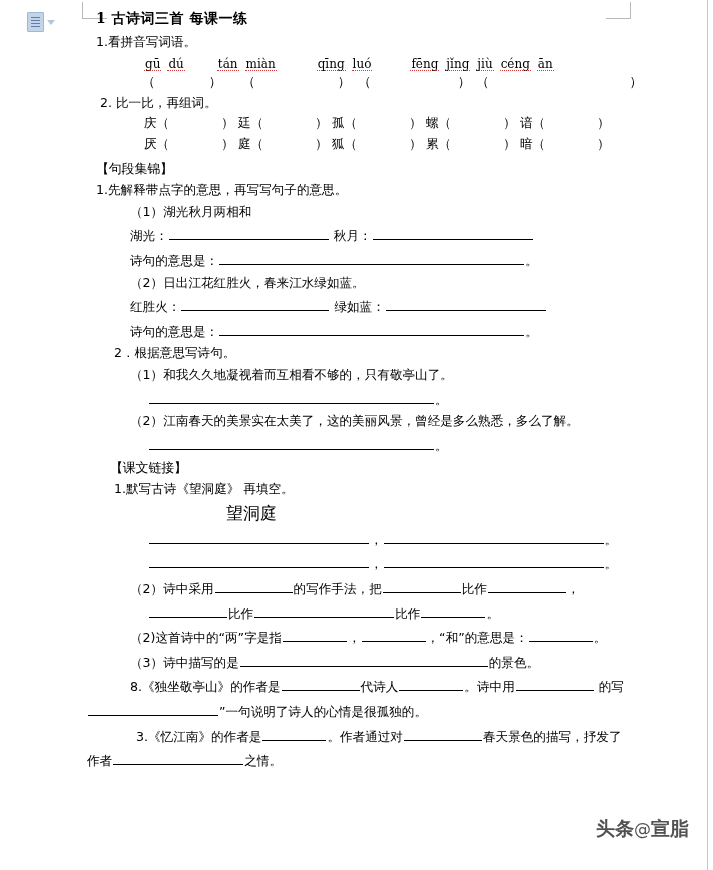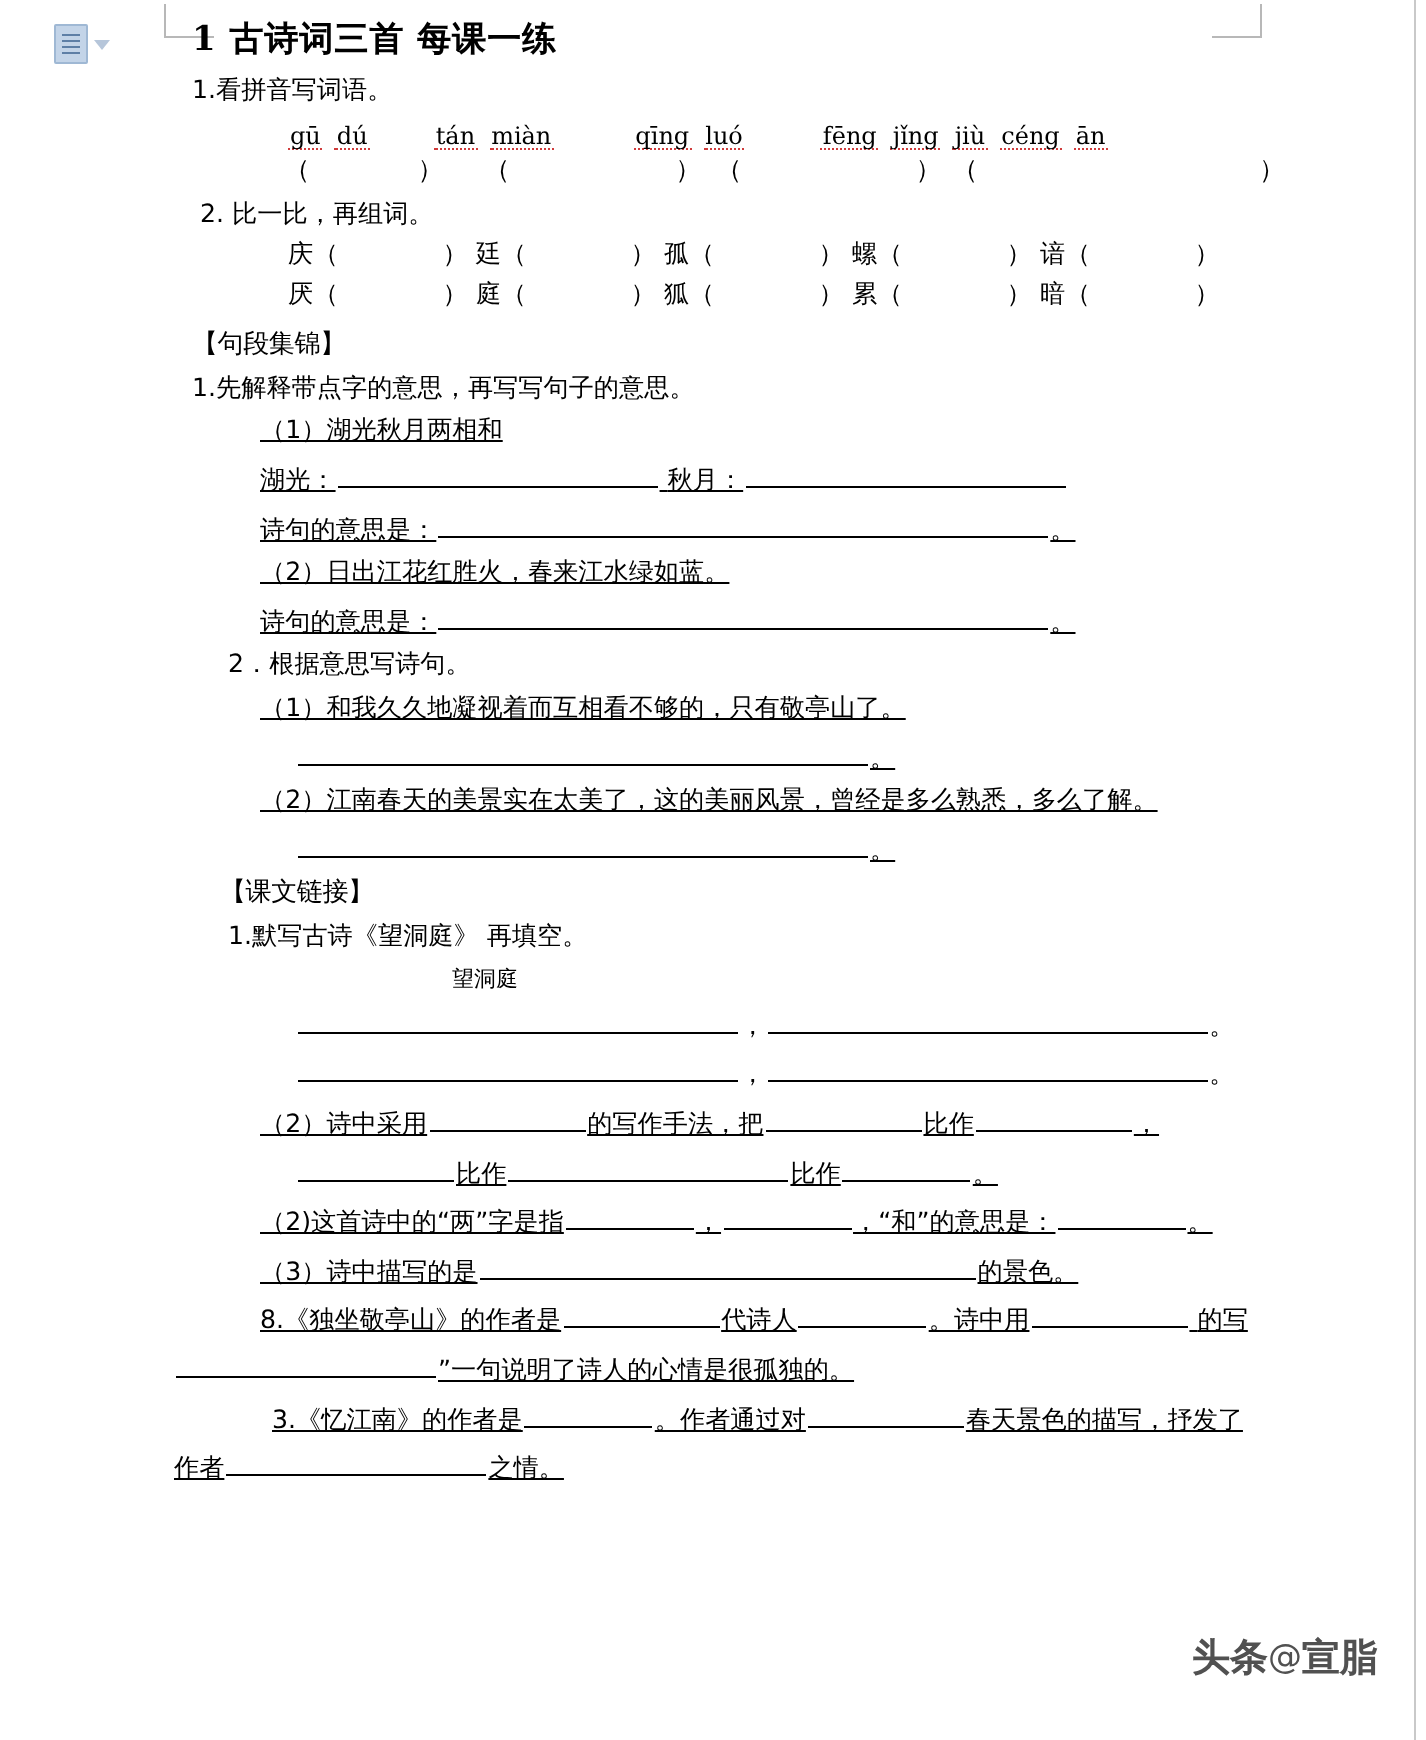--- a/index.html
+++ b/index.html
@@ -78,37 +78,36 @@
     width: 600px;
     font-size: 12.6px;
     line-height: 1.0;
   }
   .line { white-space: nowrap; }
 
   h1.title {
     margin: 0;
     font-family: "DejaVu Serif", "Liberation Serif", serif;
     font-weight: bold;
-    font-size: 17px;
+    font-size: 14px;
     letter-spacing: 0.5px;
     line-height: 1.2;
   }
   .section-head {
     font-size: 13px;
     margin-top: 9px;
     letter-spacing: -0.2px;
   }
   .q {
     margin-top: 9px;
     font-size: 12.6px;
   }
   .sub {
     margin-top: 9px;
     font-size: 12.6px;
-    text-decoration: underline;
   }
   .indent1 { padding-left: 18px; }
   .indent2 { padding-left: 34px; }
   .indent3 { padding-left: 52px; }
 
   
   .pinyin-row {
     margin-top: 10px;
     padding-left: 48px;
     font-family: "DejaVu Serif", "Liberation Serif", serif;
@@ -165,21 +164,21 @@
   .u-250  { width: 248px; }
   .u-285  { width: 285px; }
   .u-300  { width: 305px; }
   .u-160  { width: 160px; }
   .u-130  { width: 130px; }
   .u-64   { width: 64px; }
 
   .poem-title {
     margin-top: 9px;
     padding-left: 130px;
-    font-size: 11px;
+    font-size: 17px;
   }
   .poem-blank-line {
     margin-top: 9px;
     padding-left: 52px;
     font-size: 12.6px;
   }
 
   
   #watermark {
     position: absolute;
@@ -313,20 +312,24 @@
       <span>湖光：</span><span class="blank u-160"></span>
       <span>秋月：</span><span class="blank u-160"></span>
     </div>
 
     <div class="sub line indent2">
       <span>诗句的意思是：</span><span class="blank u-300"></span>。
     </div>
 
     <div class="sub line indent2">（2）日出江花红胜火，春来江水绿如蓝。</div>
 
+    <div class="sub line indent2">
+      <span>红胜火：</span><span class="blank u-xxl" style="width:148px"></span>
+      <span>绿如蓝：</span><span class="blank u-160"></span>
+    </div>
 
     <div class="sub line indent2">
       <span>诗句的意思是：</span><span class="blank u-300"></span>。
     </div>
 
     <div class="q line indent1">2．根据意思写诗句。</div>
 
     <div class="sub line indent2">（1）和我久久地凝视着而互相看不够的，只有敬亭山了。</div>
     <div class="sub line indent3">
       <span class="blank u-285"></span>。

